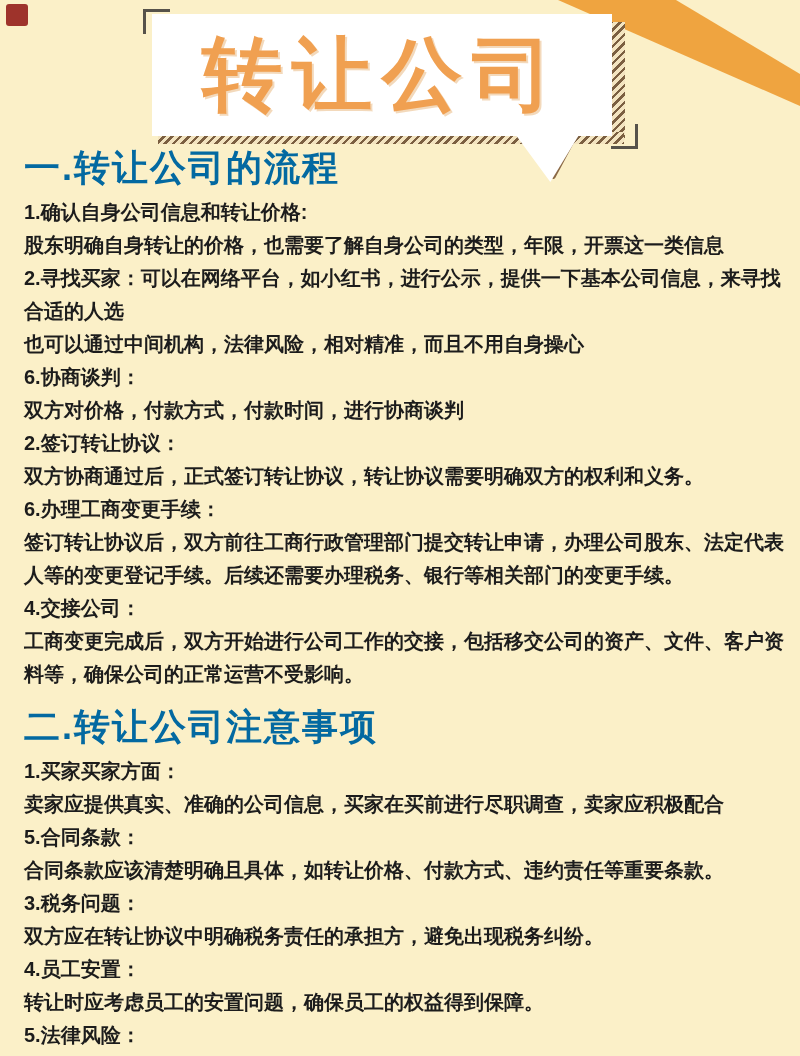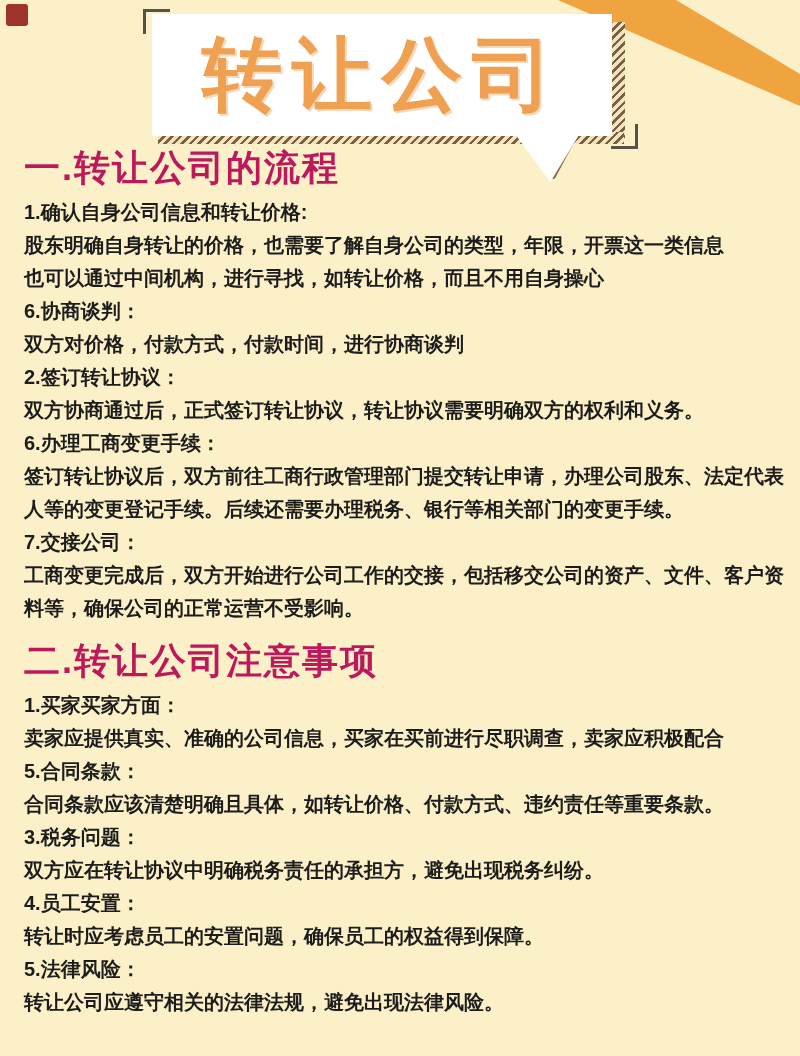--- a/index.html
+++ b/index.html
@@ -53,21 +53,21 @@
     font-size:80px;font-weight:900;color:#f0a051;letter-spacing:10px;
     line-height:1;white-space:nowrap;
     text-shadow:2px 2px 0 rgba(221,146,60,0.35);
   }
   
   .content{
     position:absolute;left:24px;top:146px;width:760px;z-index:5;
   }
   .section-heading{
     margin:0 0 7px 0;
-    font-size:36px;font-weight:900;color:#be185d;
+    font-size:36px;font-weight:900;color:#0369a1;
     letter-spacing:2px;line-height:1.2;
   }
   .section + .section .section-heading{margin-top:14px;}
   .body-line{
     margin:0;
     font-size:20px;font-weight:700;color:#1c1c1c;
     line-height:33px;letter-spacing:0;
     word-break:break-all;
   }
 </style>
@@ -89,28 +89,29 @@
   </div>
   <div class="bracket bracket-tl"></div>
   <div class="bracket bracket-br"></div>
 
   <div class="content">
     <div class="section">
       <h2 class="section-heading">一.转让公司的流程</h2>
       <div>
           <p class="body-line">1.确认自身公司信息和转让价格:</p>
           <p class="body-line">股东明确自身转让的价格，也需要了解自身公司的类型，年限，开票这一类信息</p>
-          <p class="body-line">也可以通过中间机构，进行寻找，如转让价格，而且不用自身操心</p>
+          <p class="body-line">2.寻找买家：可以在网络平台，如小红书，进行公示，提供一下基本公司信息，来寻找合适的人选</p>
+          <p class="body-line">也可以通过中间机构，法律风险，相对精准，而且不用自身操心</p>
           <p class="body-line">6.协商谈判：</p>
           <p class="body-line">双方对价格，付款方式，付款时间，进行协商谈判</p>
           <p class="body-line">2.签订转让协议：</p>
           <p class="body-line">双方协商通过后，正式签订转让协议，转让协议需要明确双方的权利和义务。</p>
           <p class="body-line">6.办理工商变更手续：</p>
           <p class="body-line">签订转让协议后，双方前往工商行政管理部门提交转让申请，办理公司股东、法定代表人等的变更登记手续。后续还需要办理税务、银行等相关部门的变更手续。</p>
-          <p class="body-line">7.交接公司：</p>
+          <p class="body-line">4.交接公司：</p>
           <p class="body-line">工商变更完成后，双方开始进行公司工作的交接，包括移交公司的资产、文件、客户资料等，确保公司的正常运营不受影响。</p>
         </div>
     </div>
     <div class="section">
       <h2 class="section-heading">二.转让公司注意事项</h2>
       <div>
           <p class="body-line">1.买家买家方面：</p>
           <p class="body-line">卖家应提供真实、准确的公司信息，买家在买前进行尽职调查，卖家应积极配合</p>
           <p class="body-line">5.合同条款：</p>
           <p class="body-line">合同条款应该清楚明确且具体，如转让价格、付款方式、违约责任等重要条款。</p>

